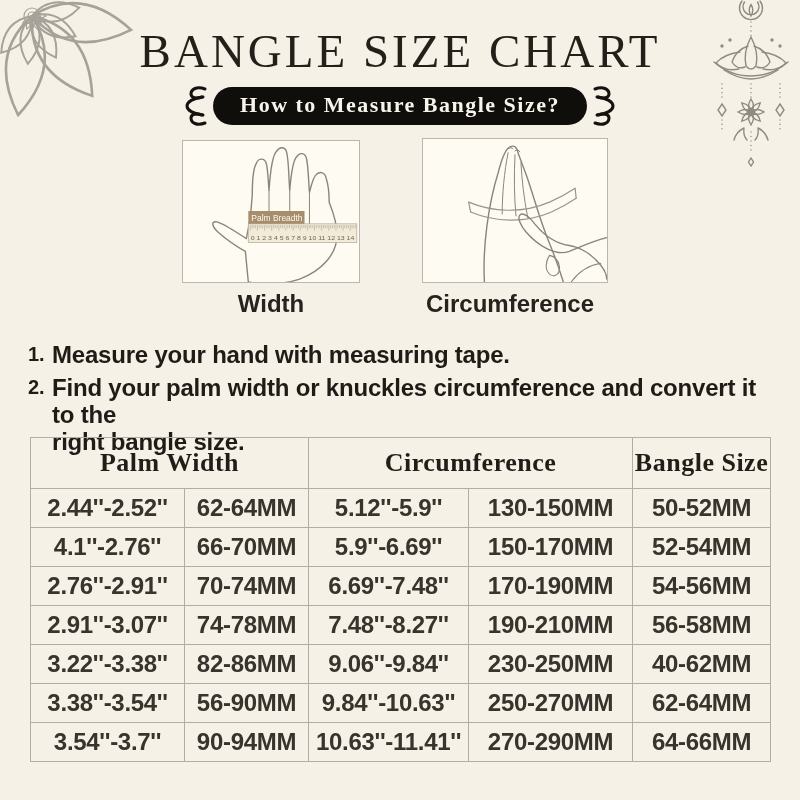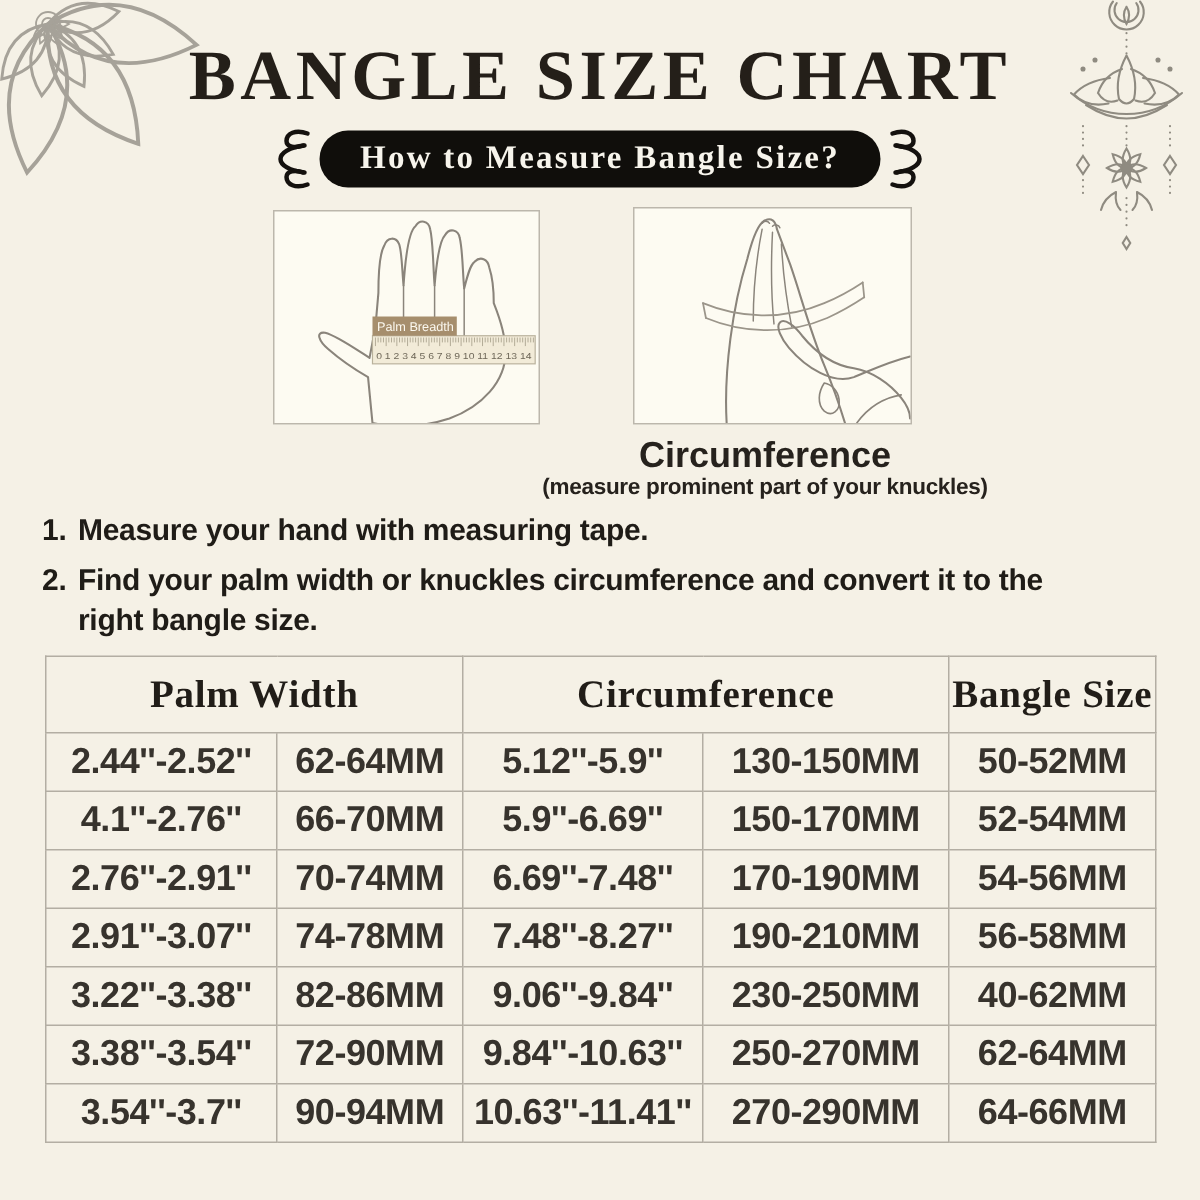--- a/index.html
+++ b/index.html
@@ -12,21 +12,21 @@
     color:#26211c;
   }
   
   .mandala{position:absolute;left:0;top:0;}
   .lotus{position:absolute;left:698px;top:0;}
   
   .title{
     position:absolute;top:24px;left:0;width:800px;
     text-align:center;
     font-family:"Liberation Serif","DejaVu Serif",serif;
-    font-size:47px;font-weight:bold;letter-spacing:3px;
+    font-size:47px;font-weight:normal;letter-spacing:3px;
     color:#241f19;white-space:nowrap;
   }
   
   .badge-row{
     position:absolute;top:84px;left:0;width:800px;
     display:flex;align-items:center;justify-content:center;gap:2px;
   }
   .badge-pill{
     background:#100e0b;color:#f7f4ec;
     border-radius:22px;
@@ -56,21 +56,21 @@
     letter-spacing:-0.2px;
   }
   
   .instructions{position:absolute;left:28px;top:341px;width:740px;}
   .instr-item{display:flex;margin-bottom:6px;}
   .instr-num{
     font-weight:bold;font-size:20px;letter-spacing:-0.2px;
     width:24px;flex:0 0 24px;line-height:27px;color:#1f1c17;
   }
   .instr-text{
-    font-weight:bold;font-size:20px;letter-spacing:-0.2px;
+    font-weight:bold;font-size:24px;letter-spacing:-0.2px;
     line-height:27px;color:#1f1c17;
   }
   
   table.size-table{
     position:absolute;left:30px;top:437px;width:740px;
     border-collapse:collapse;table-layout:fixed;
   }
   table.size-table th, table.size-table td{
     border:1px solid #b3aea3;
     text-align:center;vertical-align:middle;
@@ -290,22 +290,22 @@
     </g>
     <g stroke="#8a847b" stroke-width="1.4" fill="none" stroke-linejoin="round" stroke-linecap="round">
       <path d="M 186,100 C 170,104 158,110 148,114 C 134,119 116,108 104,94 C 99,88 95,80 98,77
                C 101,74 108,79 113,86 C 122,97 134,106 148,108 C 160,110 172,118 180,128
                C 184,133 186,138 186,142"></path>
       <path d="M 128,118 C 124,124 123,132 128,137 C 133,141 139,137 138,129 C 137,123 133,119 128,118" stroke-width="1.1"></path>
       <path d="M 150,145 C 158,134 168,128 180,126" stroke-width="1.1"></path>
     </g>
   </svg>
 
+  <div class="diagram-label label-width">Width</div>
   <div class="diagram-label label-circ">Circumference</div>
-  <div class="label-sub">(measure prominent part of your knuckles)</div>
 
   <div class="instructions">
     <div class="instr-item">
       <span class="instr-num">1.</span>
       <span class="instr-text">Measure your hand with measuring tape.</span>
     </div>
     <div class="instr-item">
       <span class="instr-num">2.</span>
       <span class="instr-text">
         <div>Find your palm width or knuckles circumference and convert it to the</div>
@@ -360,21 +360,21 @@
         </tr>
         <tr>
           <td>3.22''-3.38''</td>
           <td>82-86MM</td>
           <td>9.06''-9.84''</td>
           <td>230-250MM</td>
           <td>40-62MM</td>
         </tr>
         <tr>
           <td>3.38''-3.54''</td>
-          <td>72-90MM</td>
+          <td>56-90MM</td>
           <td>9.84''-10.63''</td>
           <td>250-270MM</td>
           <td>62-64MM</td>
         </tr>
         <tr>
           <td>3.54''-3.7''</td>
           <td>90-94MM</td>
           <td>10.63''-11.41''</td>
           <td>270-290MM</td>
           <td>64-66MM</td>

